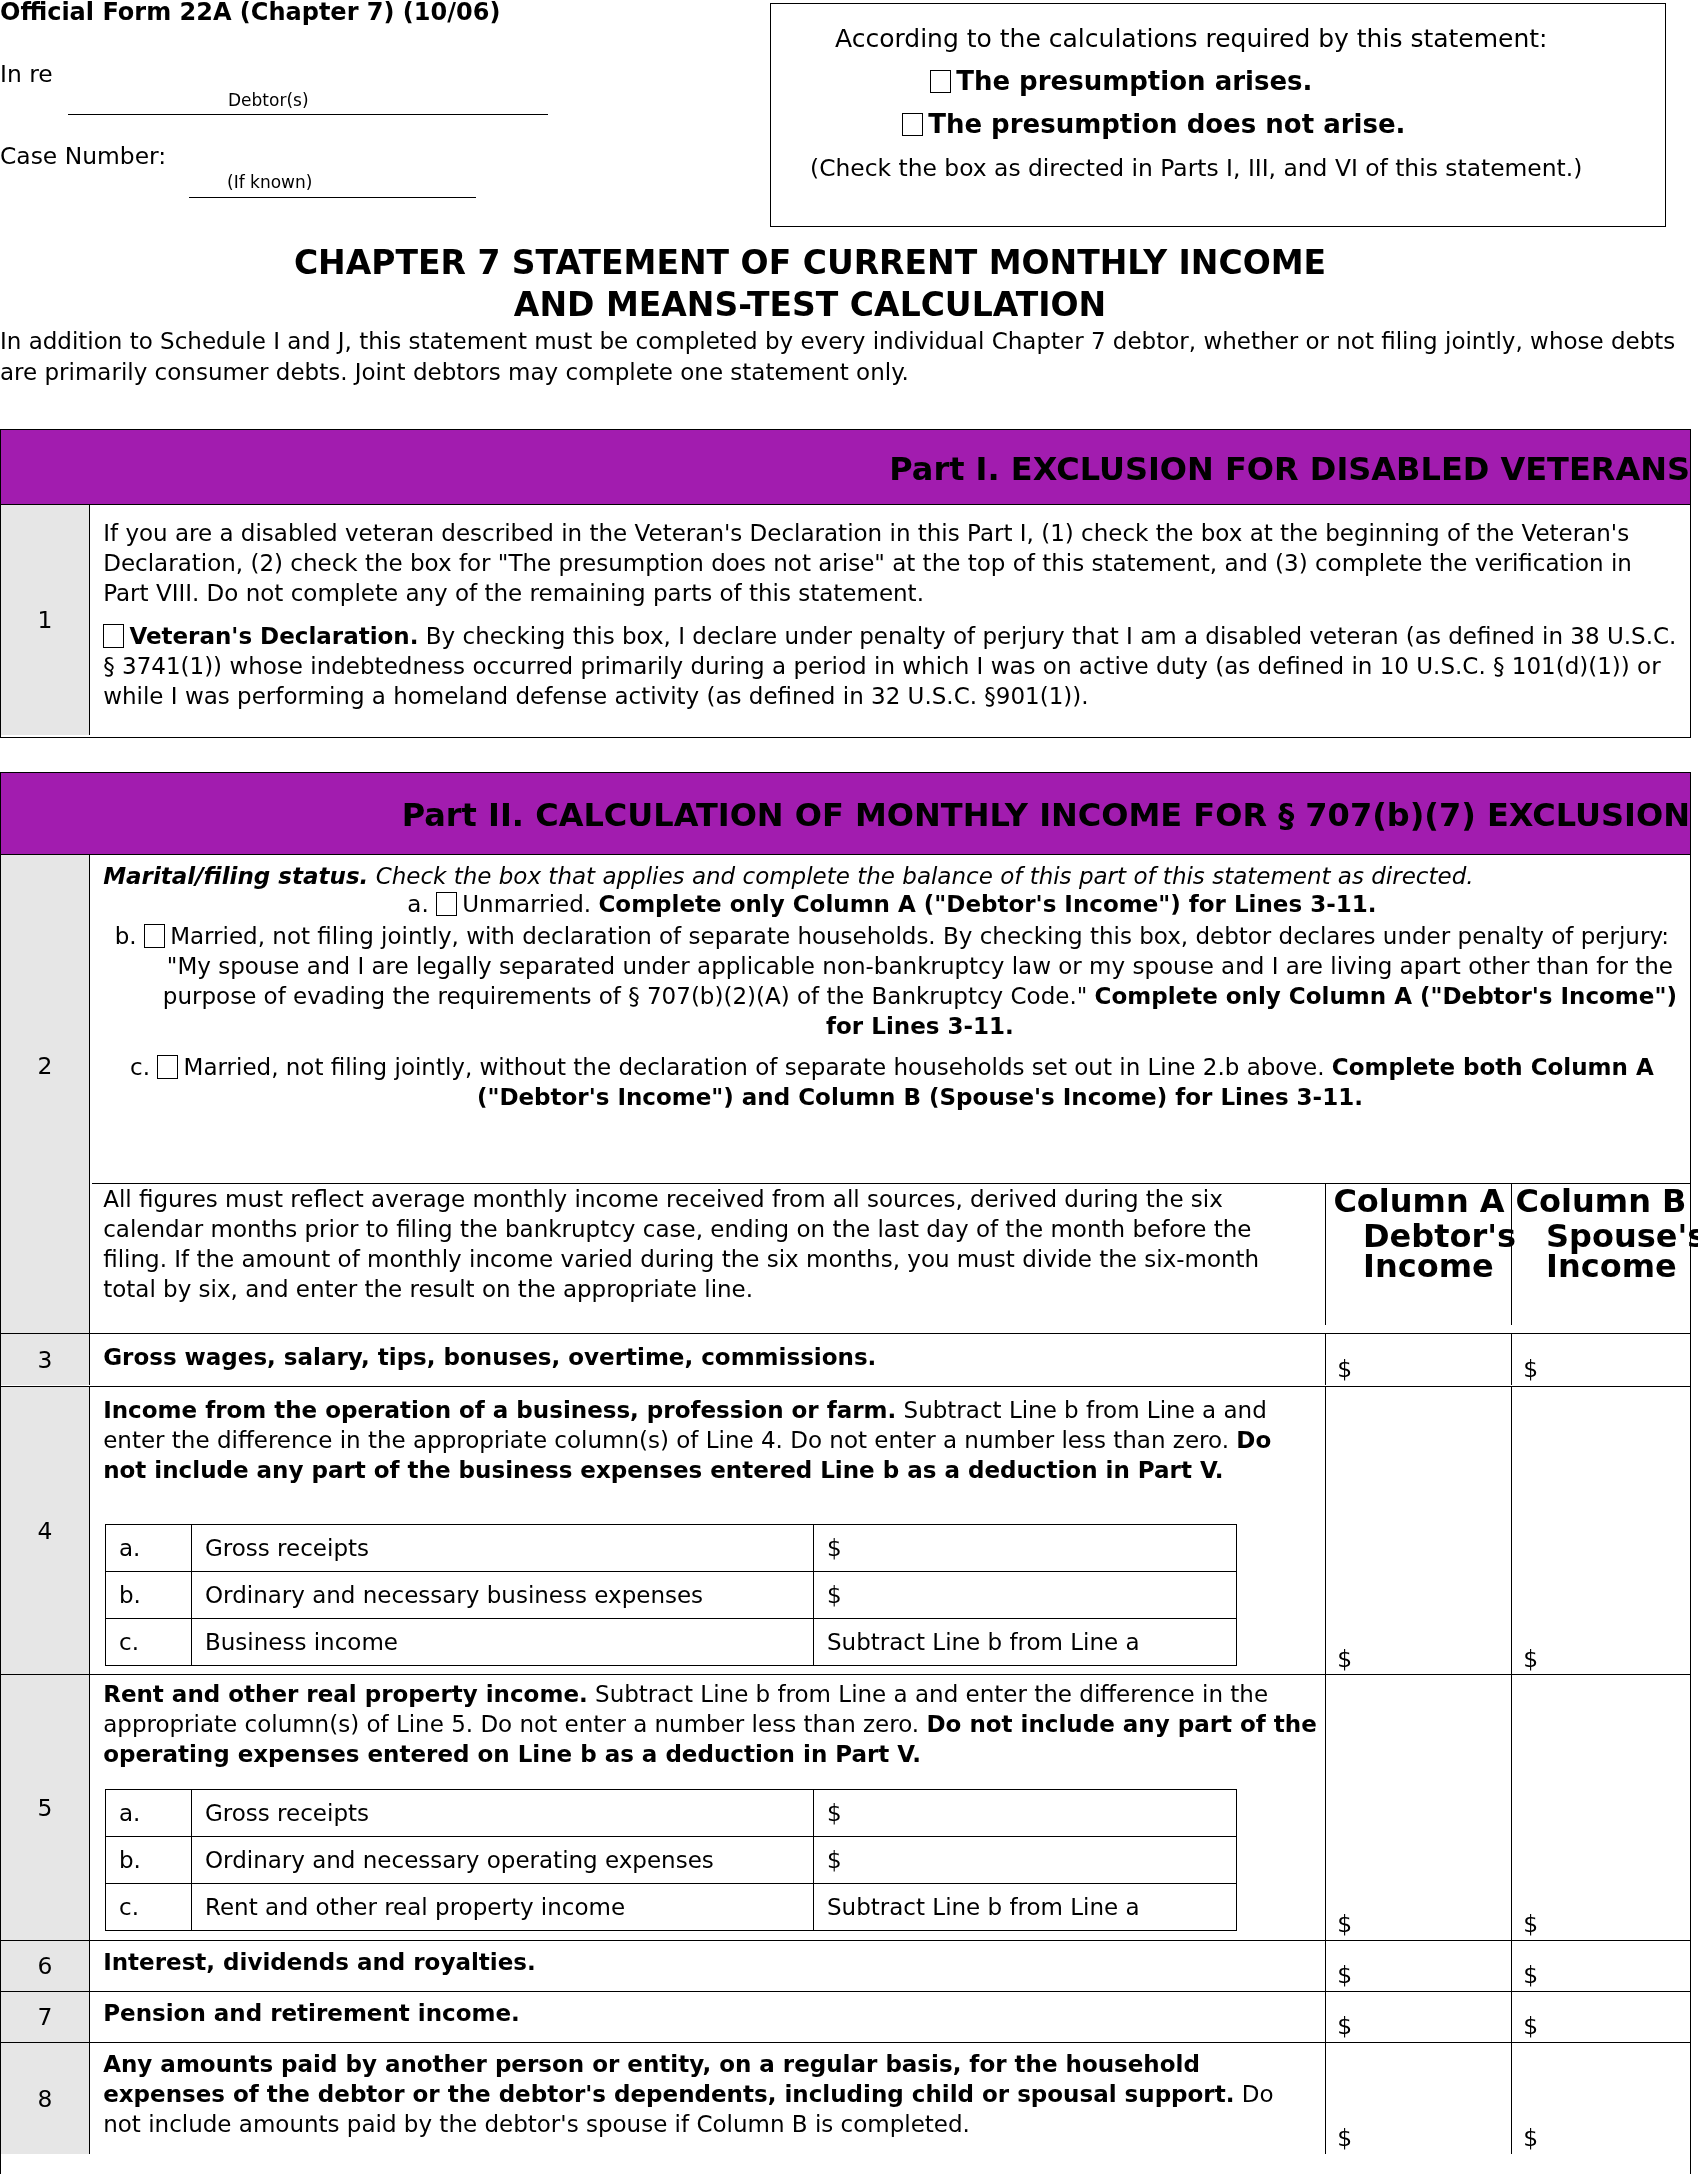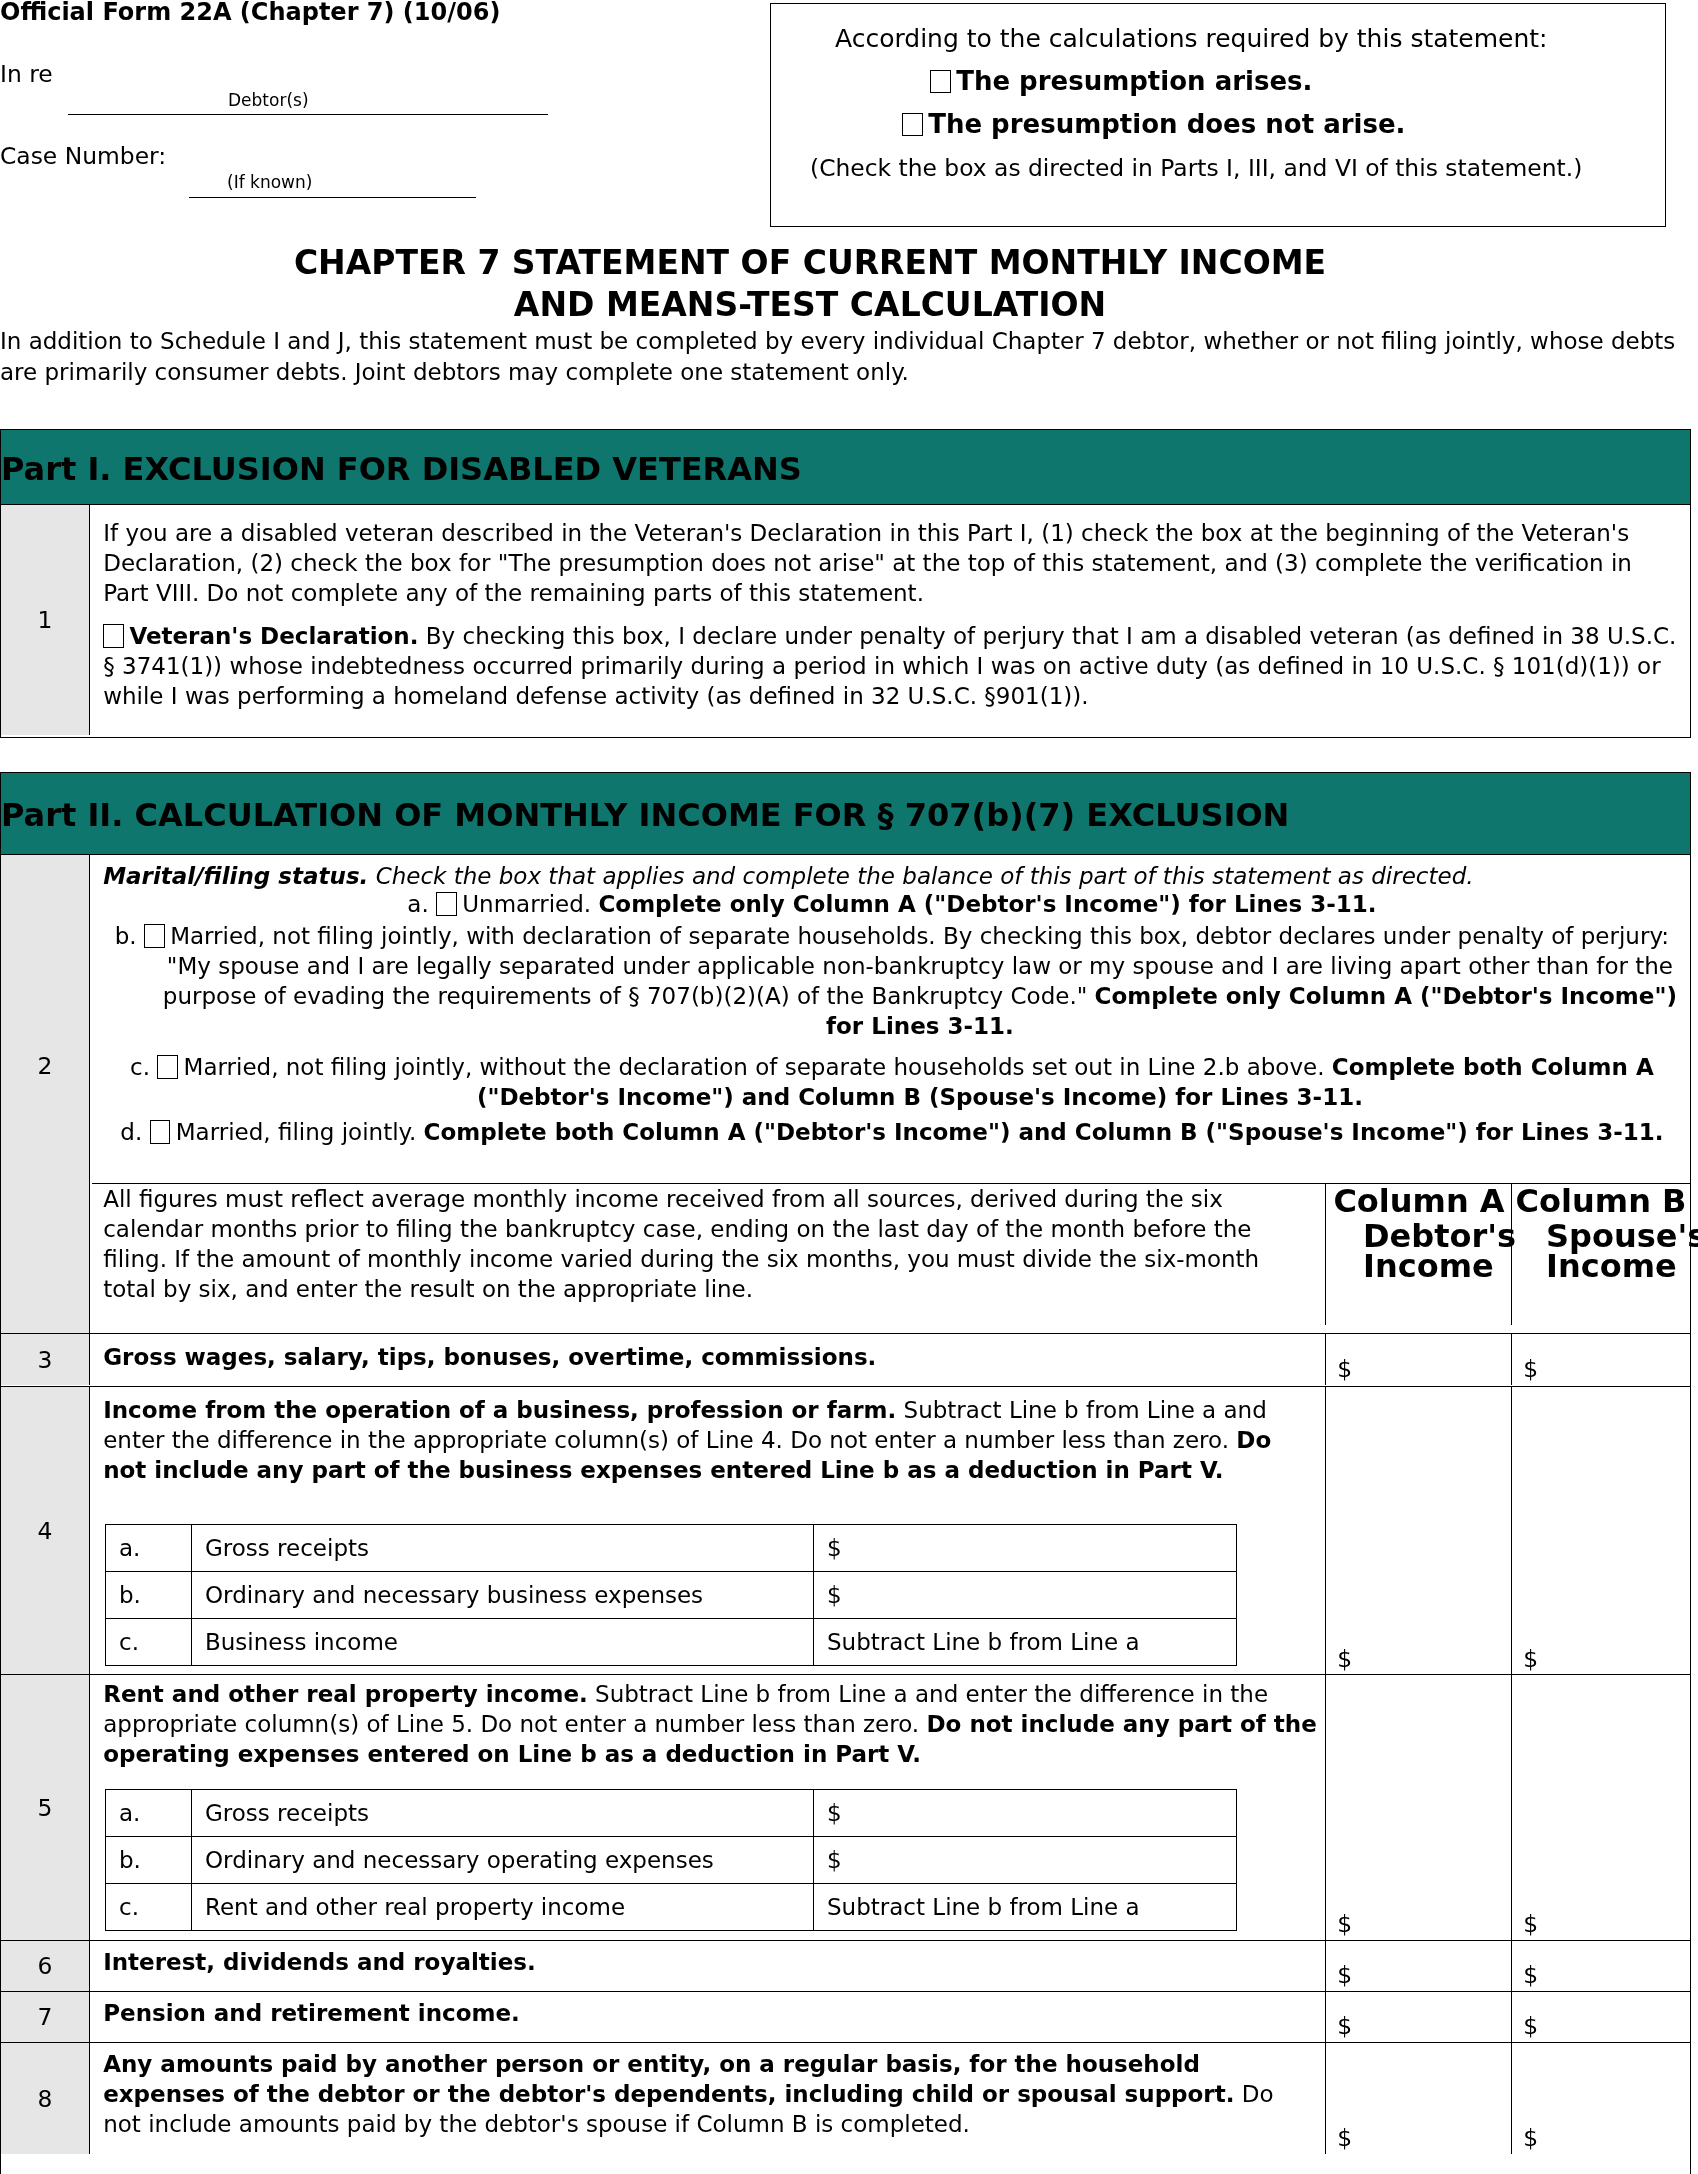--- a/index.html
+++ b/index.html
@@ -31,21 +31,21 @@
   #presumption-box .opt1 { position: absolute; left: 131px; top: 62px; font-size: 26px; font-weight: bold; padding-left: 28px; }
   #presumption-box .opt2 { position: absolute; left: 131px; top: 105px; font-size: 26px; font-weight: bold; }
   #presumption-box .note { position: absolute; left: 39px; top: 150px; font-size: 23.4px; }
 
   #main-title { left: 0; width: 1620px; top: 242px; text-align: center; font-weight: bold; font-size: 33px; line-height: 42px; }
   #intro-text { left: 0; top: 326px; width: 1699px; font-size: 23px; line-height: 31px; }
 
   
   .part { position: absolute; left: 0; width: 1691px; border: 1.9px solid #000; box-sizing: border-box; }
   .part-head {
-    background: #0f766e; text-align: left; font-weight: bold; font-size: 32px;
+    background: #a21caf; text-align: right; font-weight: bold; font-size: 32px;
     border-bottom: 1.9px solid #000; box-sizing: border-box;
   }
   .row { position: absolute; left: 0; width: 100%; border-top: 1.9px solid #000; box-sizing: border-box; }
   .row.first { border-top: none; }
   .num {
     position: absolute; left: 0; top: 0; bottom: 0; width: 89px; background: #e6e6e6;
     border-right: 1.9px solid #000; box-sizing: border-box; display: flex;
     align-items: center; justify-content: center; font-size: 23.4px;
   }
   .content { position: absolute; left: 91px; top: 0; bottom: 0; right: 0; }
@@ -118,23 +118,20 @@
       </div>
       <div class="opt-line indent" style="top:34px; right:9.4px;">
         <span>a.</span> <span class="chk"></span><span>Unmarried. </span><span class="b">Complete only Column A ("Debtor's Income") for Lines 3-11.</span>
       </div>
       <div class="opt-line indent" style="top:66px; right:9.4px;">
         <span>b.</span> <span class="chk"></span><span>Married, not filing jointly, with declaration of separate households.  By checking this box, debtor declares under penalty of perjury: "My spouse and I are legally separated under applicable non-bankruptcy law or my spouse and I are living apart other than for the purpose of evading the requirements of § 707(b)(2)(A) of the Bankruptcy Code." </span><span class="b">Complete only Column A ("Debtor's Income") for Lines 3-11.</span>
       </div>
       <div class="opt-line indent" style="top:197px; right:9.4px;">
         <span>c.</span> <span class="chk"></span><span>Married, not filing jointly, without the declaration of separate households set out in Line 2.b above. </span><span class="b">Complete both Column A ("Debtor's Income") and Column B (Spouse's Income) for Lines 3-11.</span>
       </div>
-      <div class="opt-line indent" style="top:262px; right:9.4px;">
-        <span>d.</span> <span class="chk"></span><span>Married, filing jointly. </span><span class="b">Complete both Column A ("Debtor's Income") and Column B ("Spouse's Income") for Lines 3-11.</span>
-      </div>
 
       <div style="position:absolute; left:0; right:0; top:328px; height:94px; border-top:1.9px solid #000;">
         <div class="txt" style="top:0; width:1209px; font-size:23px; line-height:30px;">All figures must reflect average monthly income received from all sources, derived during the six calendar months prior to filing the bankruptcy case, ending on the last day of the month before the filing.  If the amount of monthly income varied during the six months, you must divide the six-month total by six, and enter the result on the appropriate line.</div>
         <div class="colA" style="height:141px;">
           <div class="colhead" style="top:1.9px;">Column A</div>
           <div class="colhead" style="top:37px; width:112px; left:37px;">Debtor's Income</div>
         </div>
         <div class="colB" style="height:141px;">
           <div class="colhead" style="top:1.9px;">Column B</div>
           <div class="colhead" style="top:37px; width:112px; left:34px;">Spouse's Income</div>

